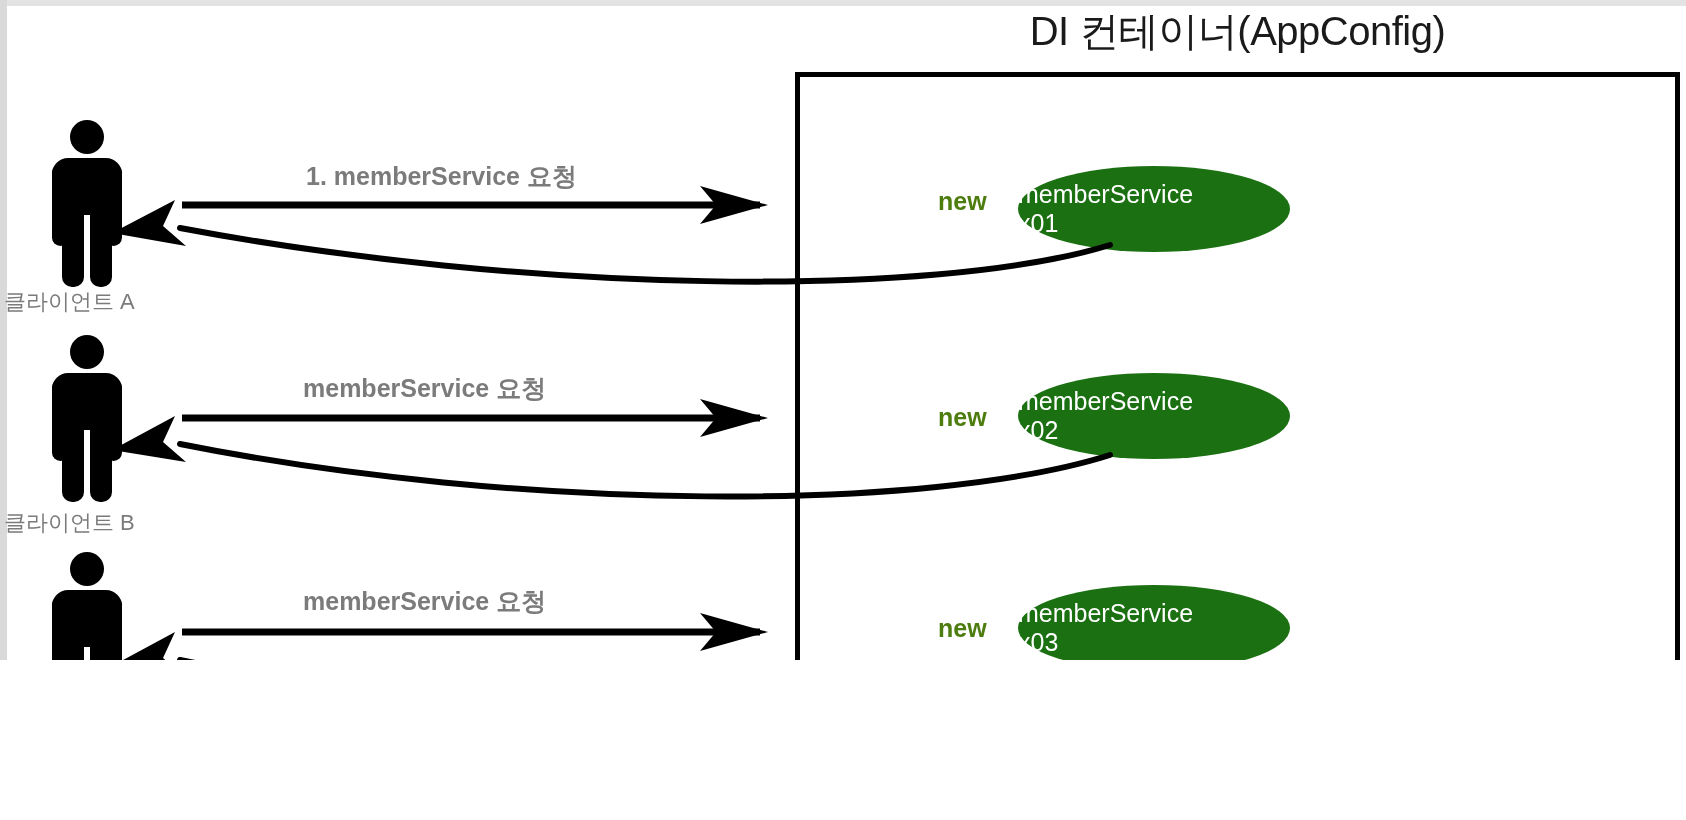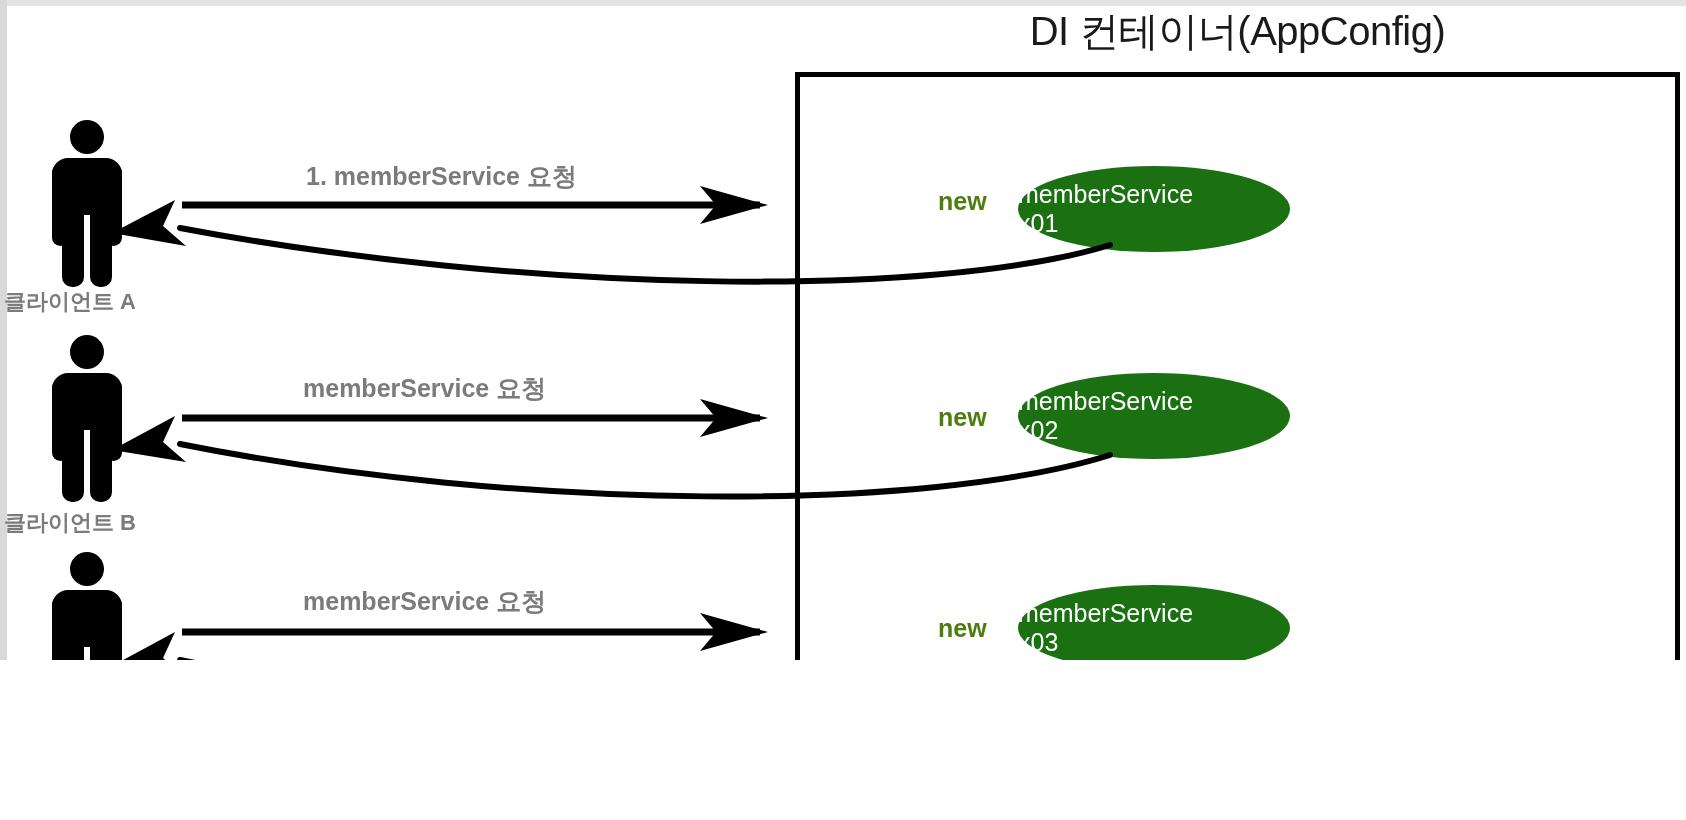--- a/index.html
+++ b/index.html
@@ -97,21 +97,21 @@
   .person .gap {
     position: absolute;
     left: 42px; top: 95px;
     width: 6px; height: 72px;
     background: #ffffff;
   }
 
   .client-label {
     position: absolute;
     font-size: 22px;
-    font-weight: bold;
+    font-weight: normal;
     color: #7b7b7b;
     white-space: nowrap;
   }
 
   
   .overlay {
     position: absolute;
     left: 0; top: 0;
     width: 1686px; height: 820px;
     pointer-events: none;

